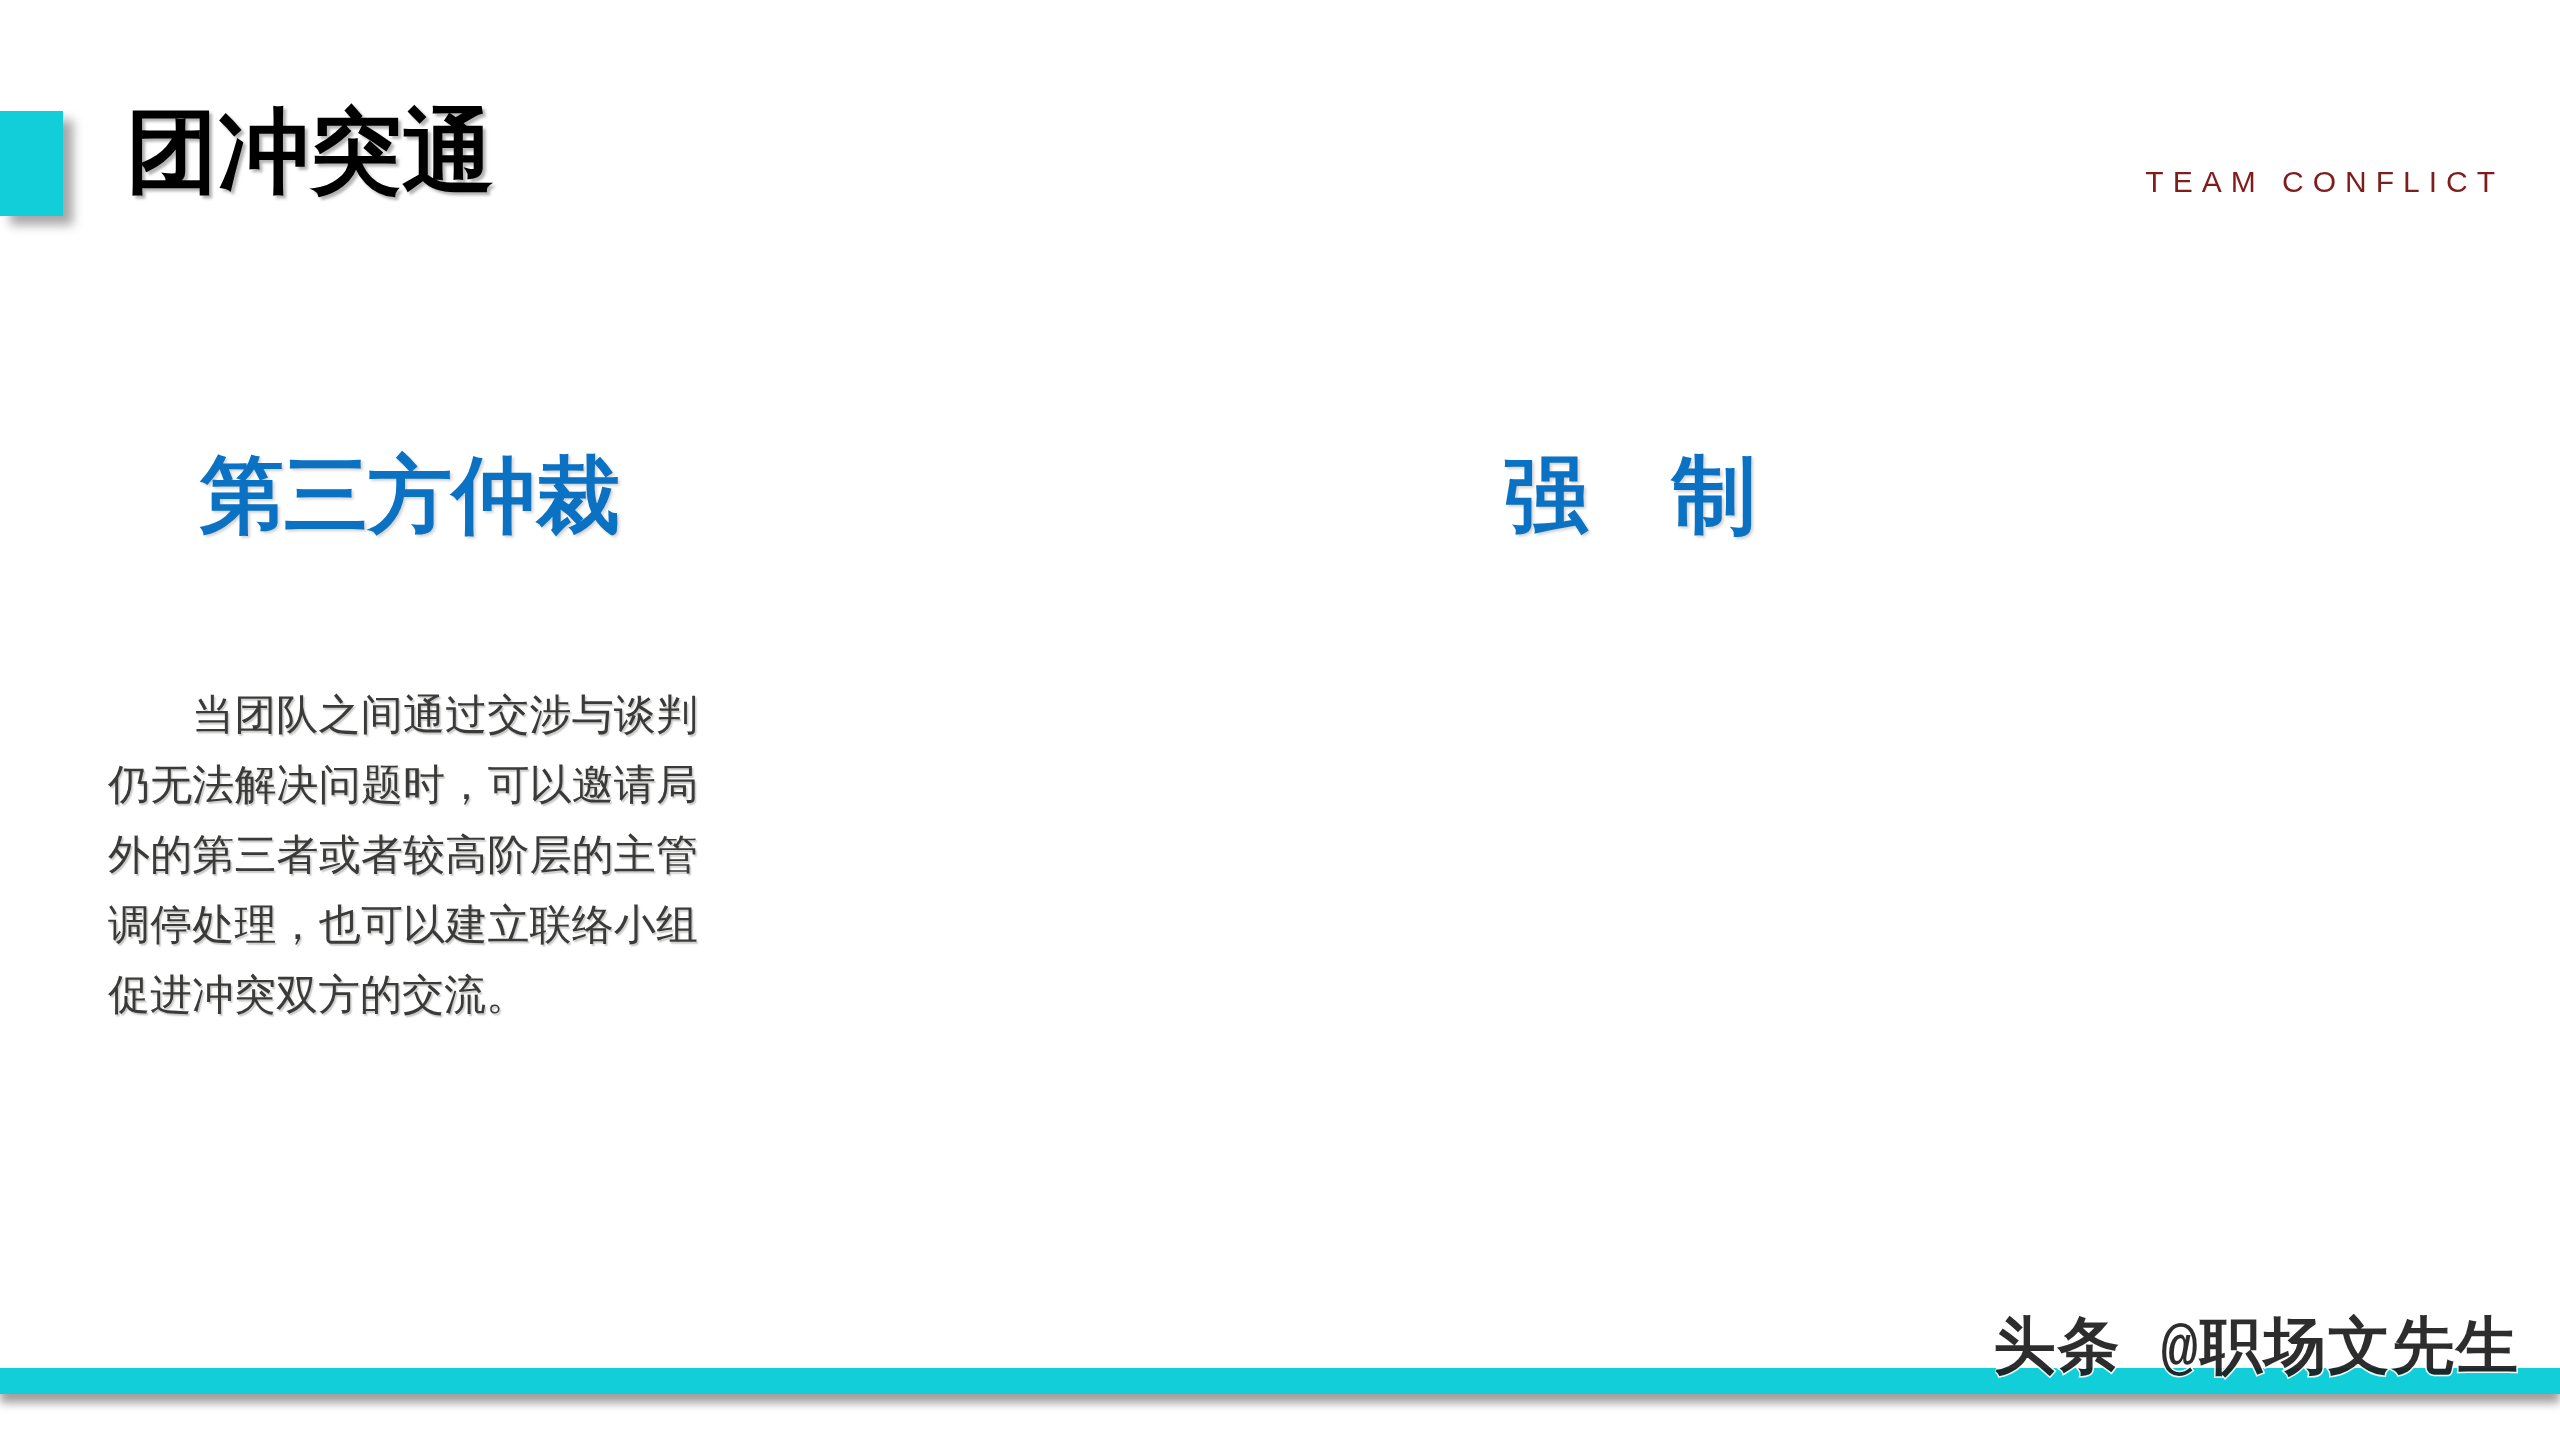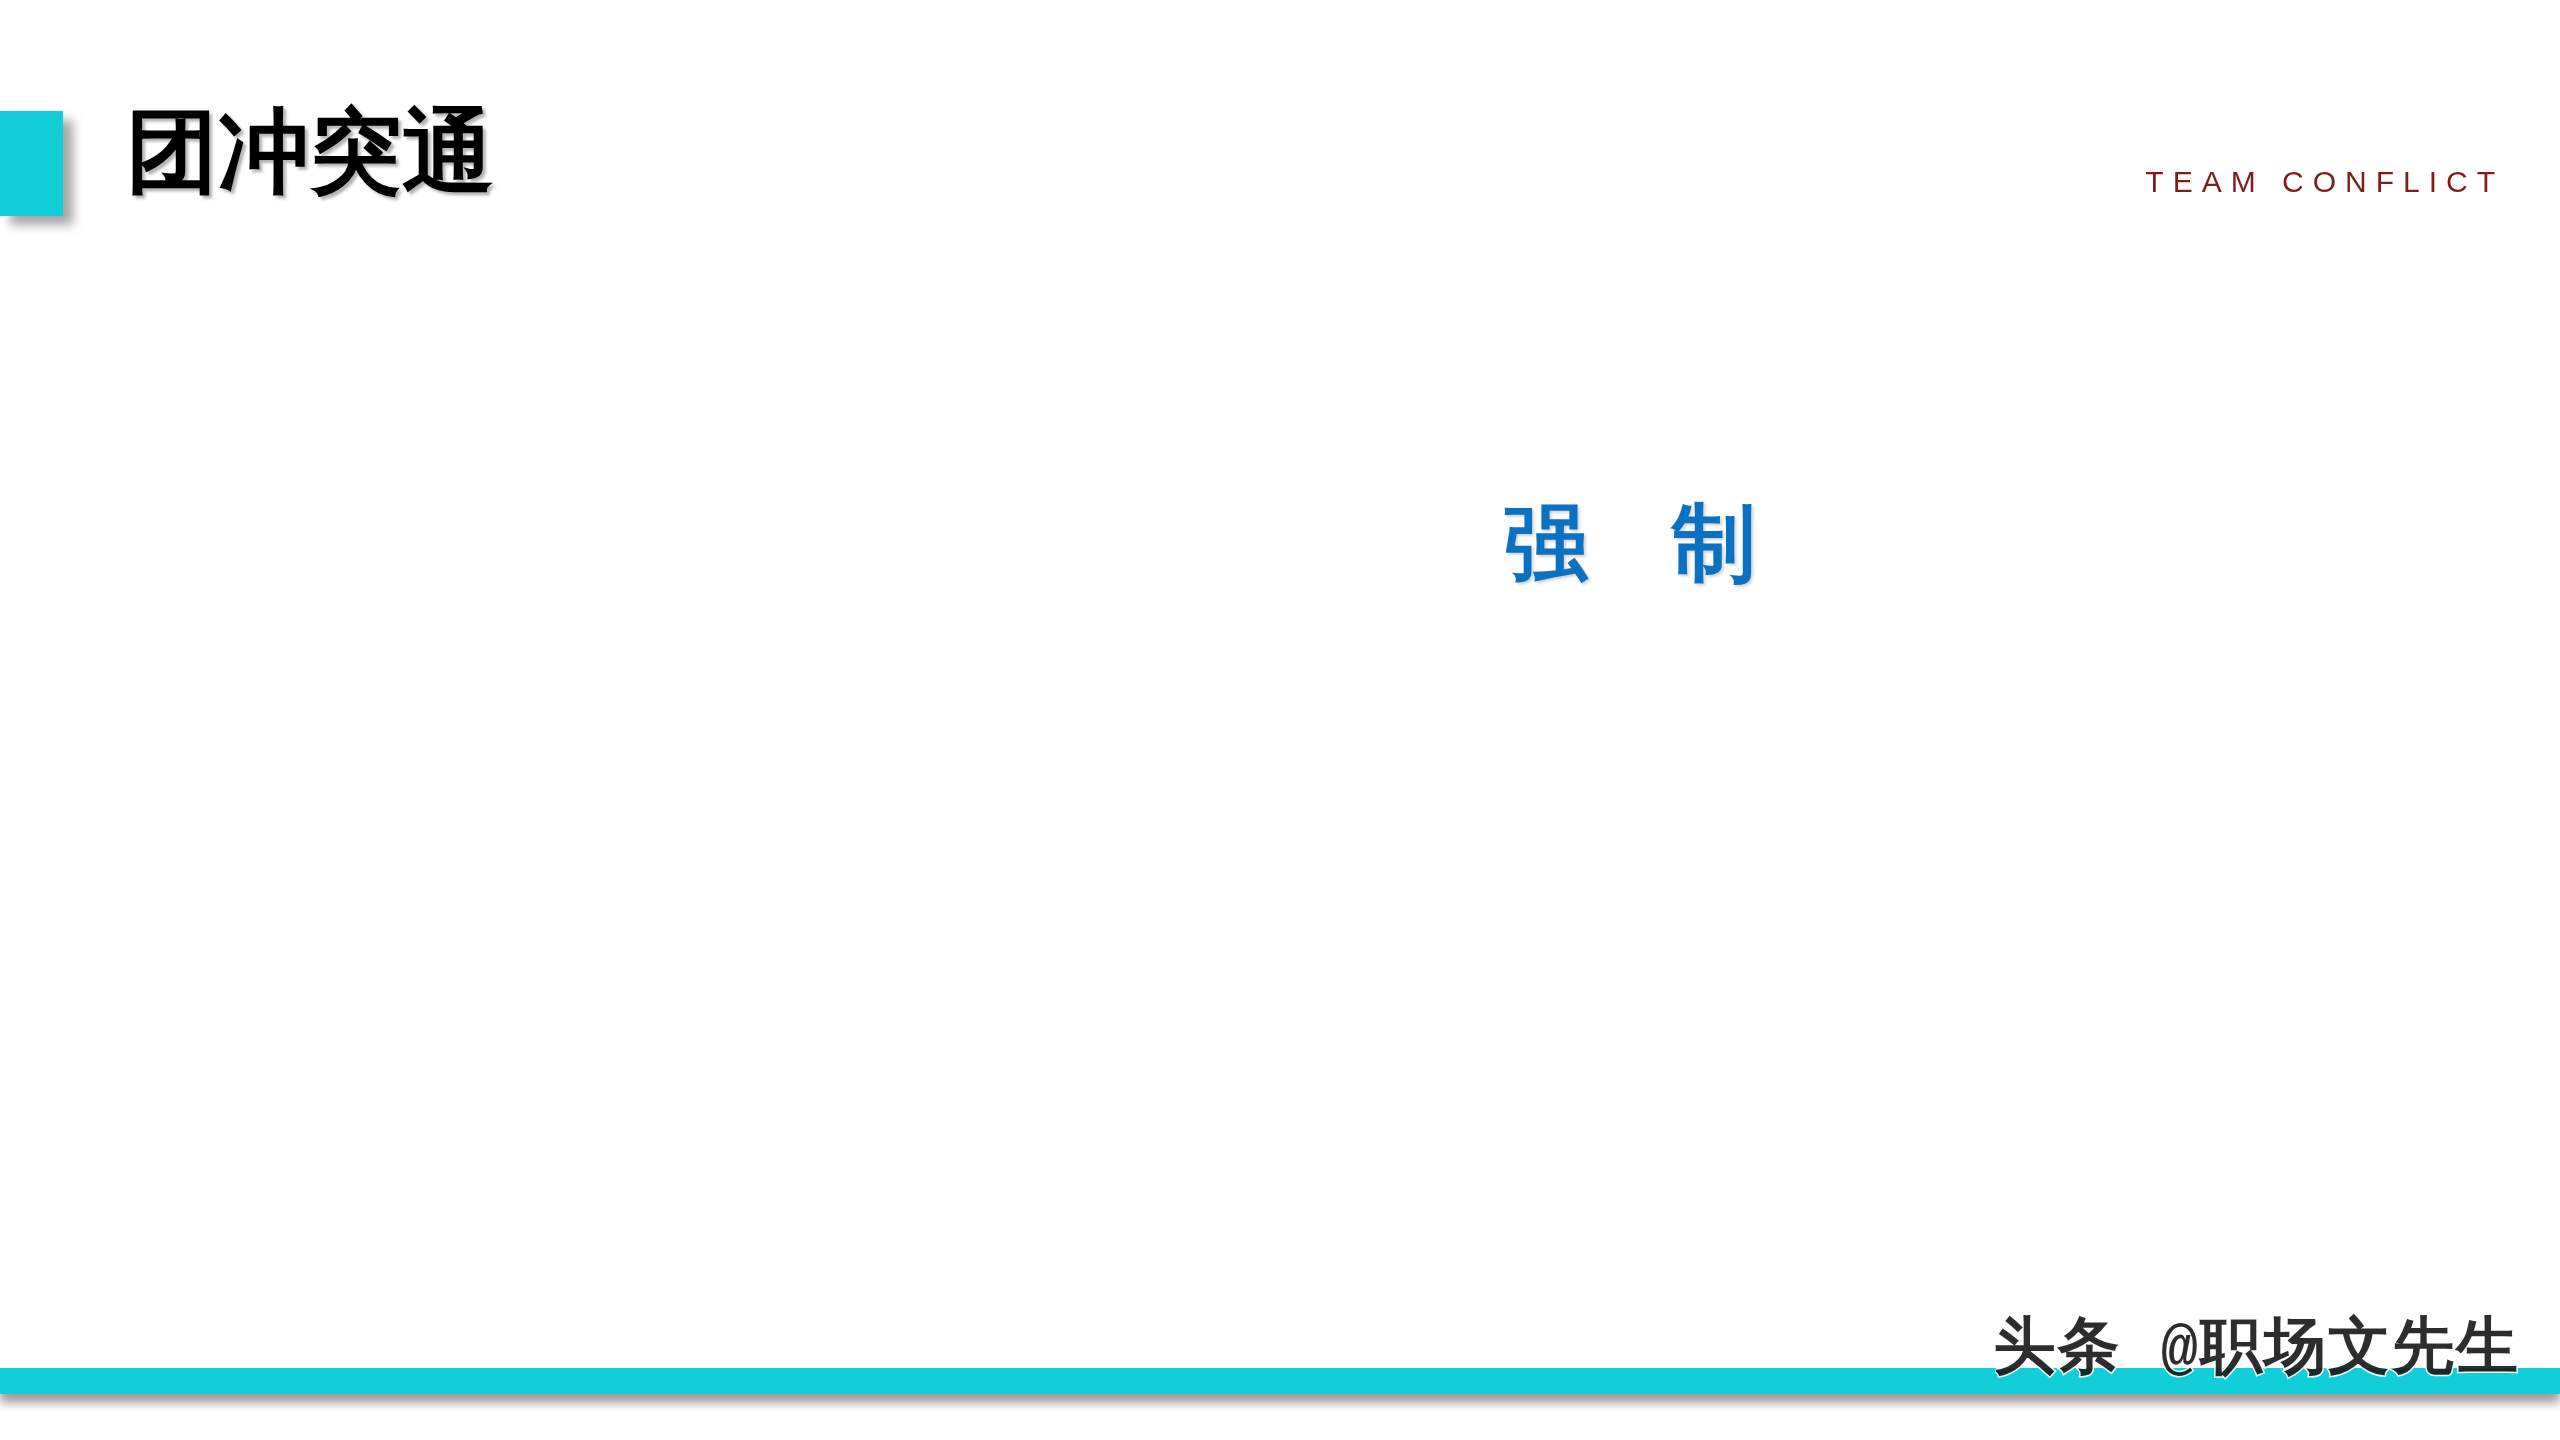--- a/index.html
+++ b/index.html
@@ -52,21 +52,21 @@
     white-space: nowrap;
   }
 
   
   .column {
     position: absolute;
     top: 440px;
     width: 1060px;
   }
   .column.left  { left: 100px; }
-  .column.right { left: 1290px; margin-top: 48px; }
+  .column.right { left: 1290px; }
 
   .col-heading {
     font-size: 84px;
     line-height: 110px;
     font-weight: bold;
     color: #0b72c3;
     text-align: center;
     white-space: pre;
     margin: 0 0 26px 0;
     text-shadow: 2px 2px 3px rgba(0,0,0,0.18);
@@ -118,20 +118,24 @@
 <body>
 
 <div id="slide">
 
   <div class="accent-block"></div>
 
   <div class="slide-title">团冲突通</div>
 
   <div class="slide-subtitle">TEAM CONFLICT</div>
 
+  <div class="column left">
+    <div class="col-heading left-heading">第三方仲裁</div>
+    <p class="col-body">当团队之间通过交涉与谈判仍无法解决问题时，可以邀请局外的第三者或者较高阶层的主管调停处理，也可以建立联络小组促进冲突双方的交流。</p>
+  </div>
 
   <div class="column right">
     <div class="col-heading right-heading">强　制</div>
   </div>
 
   <div class="footer-bar"></div>
 
   <div class="watermark">头条 @职场文先生</div>
 
 </div>

